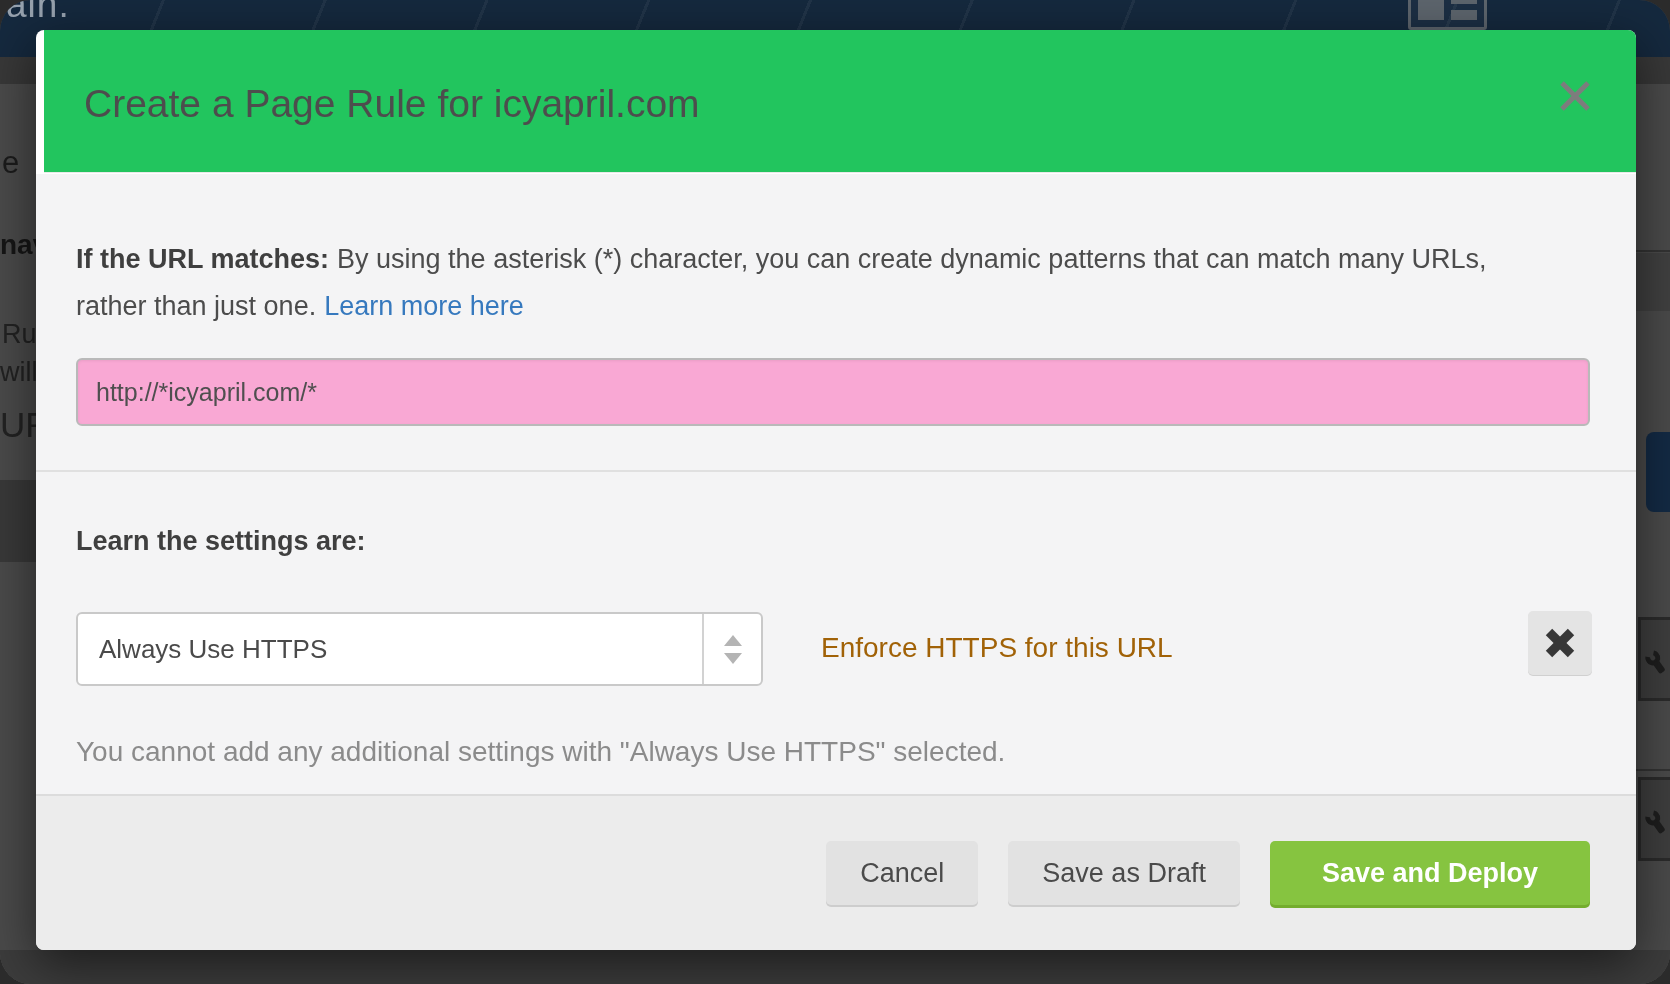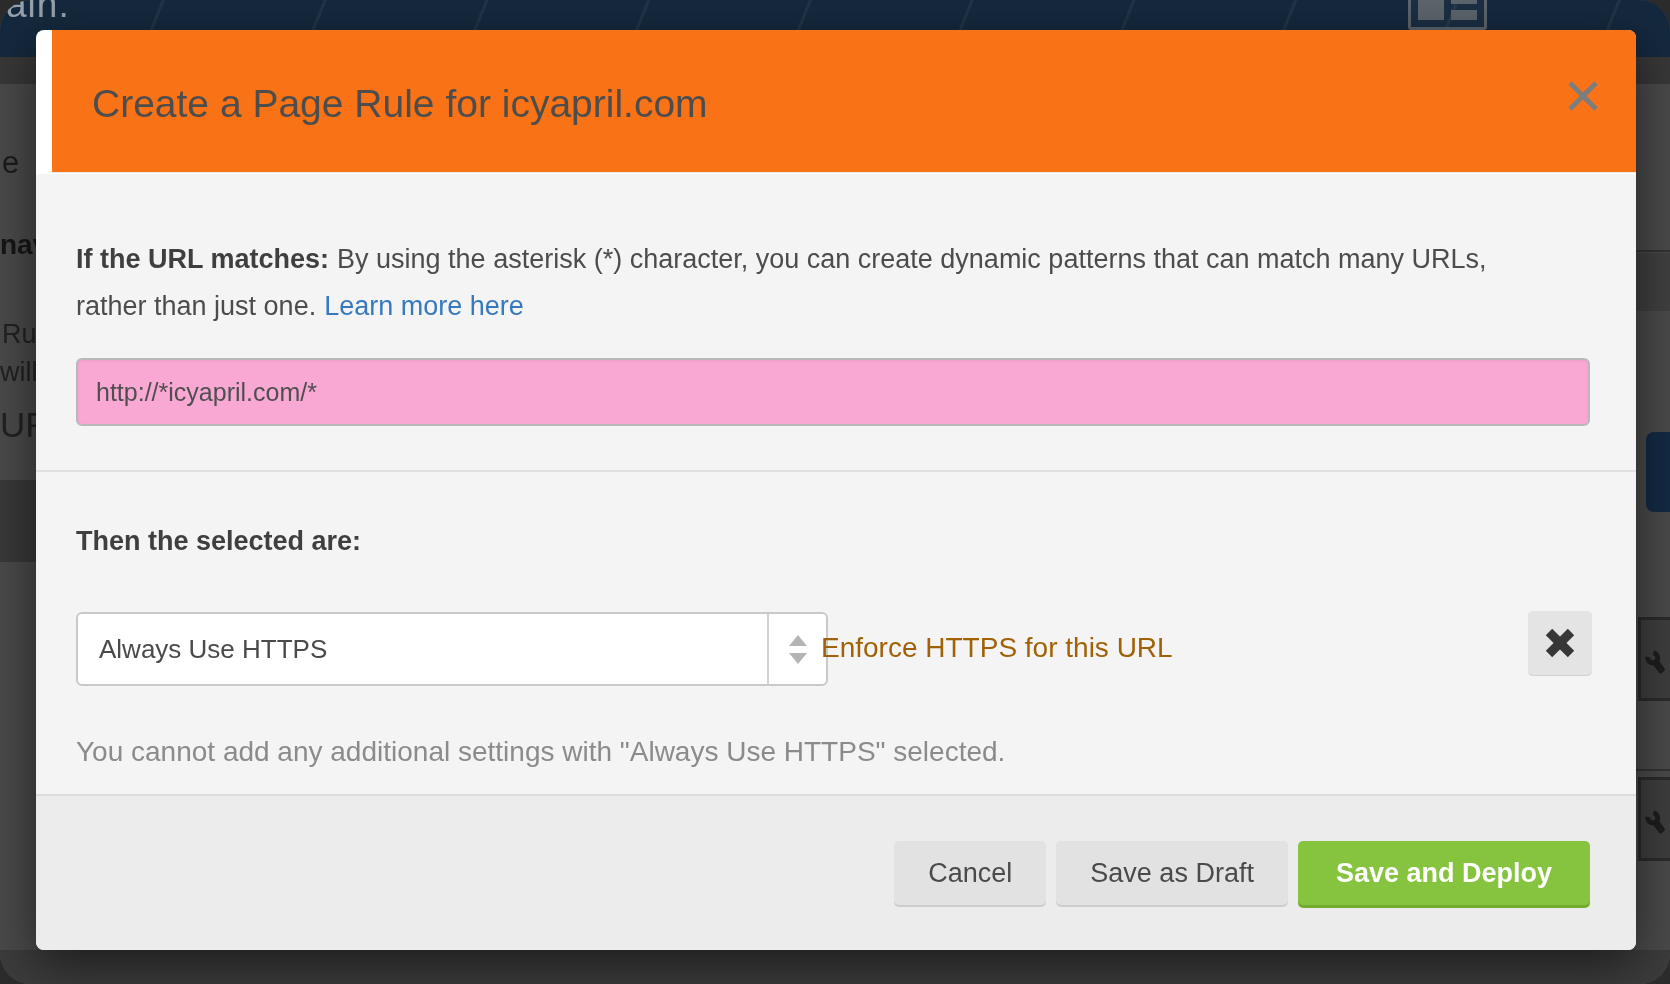--- a/index.html
+++ b/index.html
@@ -35,49 +35,49 @@
   .strip-line{position:absolute; left:0; width:100%; height:2px; background:#333;}
   .tool-box{position:absolute; left:2px; width:34px; height:84px; background:#3e3e3e; border:3px solid #2b2b2b; border-right:none; display:flex; align-items:center; padding-left:6px;}
   .wrench{width:24px; height:24px; transform:rotate(-35deg);}
   .wrench .head{width:15px; height:15px; border-radius:50%; border:5px solid #1e1e1e; border-top-color:transparent;}
   .wrench .handle{width:7px; height:13px; background:#1e1e1e; margin-left:4px; margin-top:-3px; border-radius:2px;}
   .bg-bottom{position:absolute; left:0; top:950px; width:1670px; height:34px; background:#3c3c3c;}
 
   
   .modal{position:absolute; left:36px; top:30px; width:1600px; height:920px; background:#fff;
     border-radius:8px; box-shadow:0 14px 50px rgba(0,0,0,0.55); overflow:hidden;}
-  .modal-header{position:absolute; left:16px; top:0; width:100%; height:143px; background:#f97316; border-bottom:1px solid #e9e9e9;}
+  .modal-header{position:absolute; left:8px; top:0; width:100%; height:143px; background:#22c55e; border-bottom:1px solid #e9e9e9;}
   .modal-title{position:absolute; left:40px; top:52px; font-size:39px; color:#4d4d4d; font-weight:400;}
   .close-btn{position:absolute; right:47px; top:44px; width:44px; height:44px; background:none; border:none; cursor:pointer; display:flex; align-items:center; justify-content:center;}
 
   .modal-body{position:absolute; left:0; top:144px; width:100%; height:620px; background:var(--body_bg);}
   .url-paragraph{position:absolute; left:40px; top:62px; width:1440px; font-size:27px; line-height:47px; color:#4c4c4c;}
   .url-paragraph b{color:#3f3f3f;}
   .url-paragraph .desc{margin-left:8px;}
   .url-paragraph a{color:var(--link_blue); text-decoration:none; margin-left:8px; cursor:pointer;}
   .url-input{position:absolute; left:40px; top:184px; width:1514px; height:68px; border:2px solid #b9b9b9; border-radius:6px;
     background:#f9a8d4; font-family:inherit; font-size:25px; color:#4f4f4f; padding:0 18px; box-shadow:inset 0 1px 3px rgba(0,0,0,0.07); outline:none;}
   .section-divider{position:absolute; left:0; top:296px; width:100%; height:2px; background:#e0e0e0;}
   .settings-heading{position:absolute; left:40px; top:352px; font-size:27px; font-weight:bold; color:#3f3f3f;}
-  .setting-select{position:absolute; left:40px; top:438px; width:752px; height:74px; background:#fff; border:2px solid #c9c9c9;
+  .setting-select{position:absolute; left:40px; top:438px; width:687px; height:74px; background:#fff; border:2px solid #c9c9c9;
     border-radius:6px; display:flex; align-items:center; cursor:pointer;}
   .setting-select .value{flex:1; padding-left:21px; font-size:26px; color:#4a4a4a;}
   .stepper{width:59px; height:100%; border-left:2px solid #d2d2d2; display:flex; flex-direction:column; align-items:center; justify-content:center; gap:7px;}
   .tri-up{width:0; height:0; border-left:9px solid transparent; border-right:9px solid transparent; border-bottom:11px solid #b4b4b4;}
   .tri-down{width:0; height:0; border-left:9px solid transparent; border-right:9px solid transparent; border-top:11px solid #b4b4b4;}
   .setting-desc{position:absolute; left:785px; top:458px; font-size:28px; color:#a16207;}
   .remove-btn{position:absolute; left:1492px; top:437px; width:64px; height:64px; background:#e4e4e4; border:none; border-radius:5px;
     cursor:pointer; display:flex; align-items:center; justify-content:center; box-shadow:0 1px 0 #d0d0d0;}
   .setting-note{position:absolute; left:40px; top:562px; font-size:28px; color:#8b8b8b;}
 
   .modal-footer{position:absolute; left:0; top:764px; width:100%; height:156px; background:var(--footer_bg);
-    border-top:2px solid #dcdcdc; display:flex; align-items:center; justify-content:flex-end; gap:10px; padding-right:46px;}
+    border-top:2px solid #dcdcdc; display:flex; align-items:center; justify-content:flex-end; gap:30px; padding-right:46px;}
   .btn{height:64px; border:none; border-radius:5px; font-family:inherit; font-size:27px; cursor:pointer; padding:0 34px;}
   .btn-gray{background:#e2e2e2; color:#4a4a4a; box-shadow:0 2px 0 #cdcdcd;}
-  .btn-green{background:var(--accent_green); color:#fff; font-weight:600; box-shadow:0 3px 0 #74ad2e; padding:0 38px;}
+  .btn-green{background:var(--accent_green); color:#fff; font-weight:600; box-shadow:0 3px 0 #74ad2e; padding:0 52px;}
 </style>
 </head>
 <body>
 
 <div class="stage">
 
   <div class="navbar">
     <span class="navbar-fragment">ain.</span>
     <div class="grid-icon">
       <span class="cell-a"></span>
@@ -134,21 +134,21 @@
 
     <div class="modal-body">
       <p class="url-paragraph">
         <b>If the URL matches:</b><span class="desc">By using the asterisk (*) character, you can create dynamic patterns that can match many URLs, rather than just one.</span><a>Learn more here</a>
       </p>
 
       <input class="url-input" type="text" value="http://*icyapril.com/*" style="">
 
       <div class="section-divider"></div>
 
-      <h2 class="settings-heading">Then the selected are:</h2>
+      <h2 class="settings-heading">Learn the settings are:</h2>
 
       <div class="setting-select">
         <span class="value">Always Use HTTPS</span>
         <span class="stepper">
           <span class="tri-up"></span>
           <span class="tri-down"></span>
         </span>
       </div>
 
       <span class="setting-desc">Enforce HTTPS for this URL</span>

